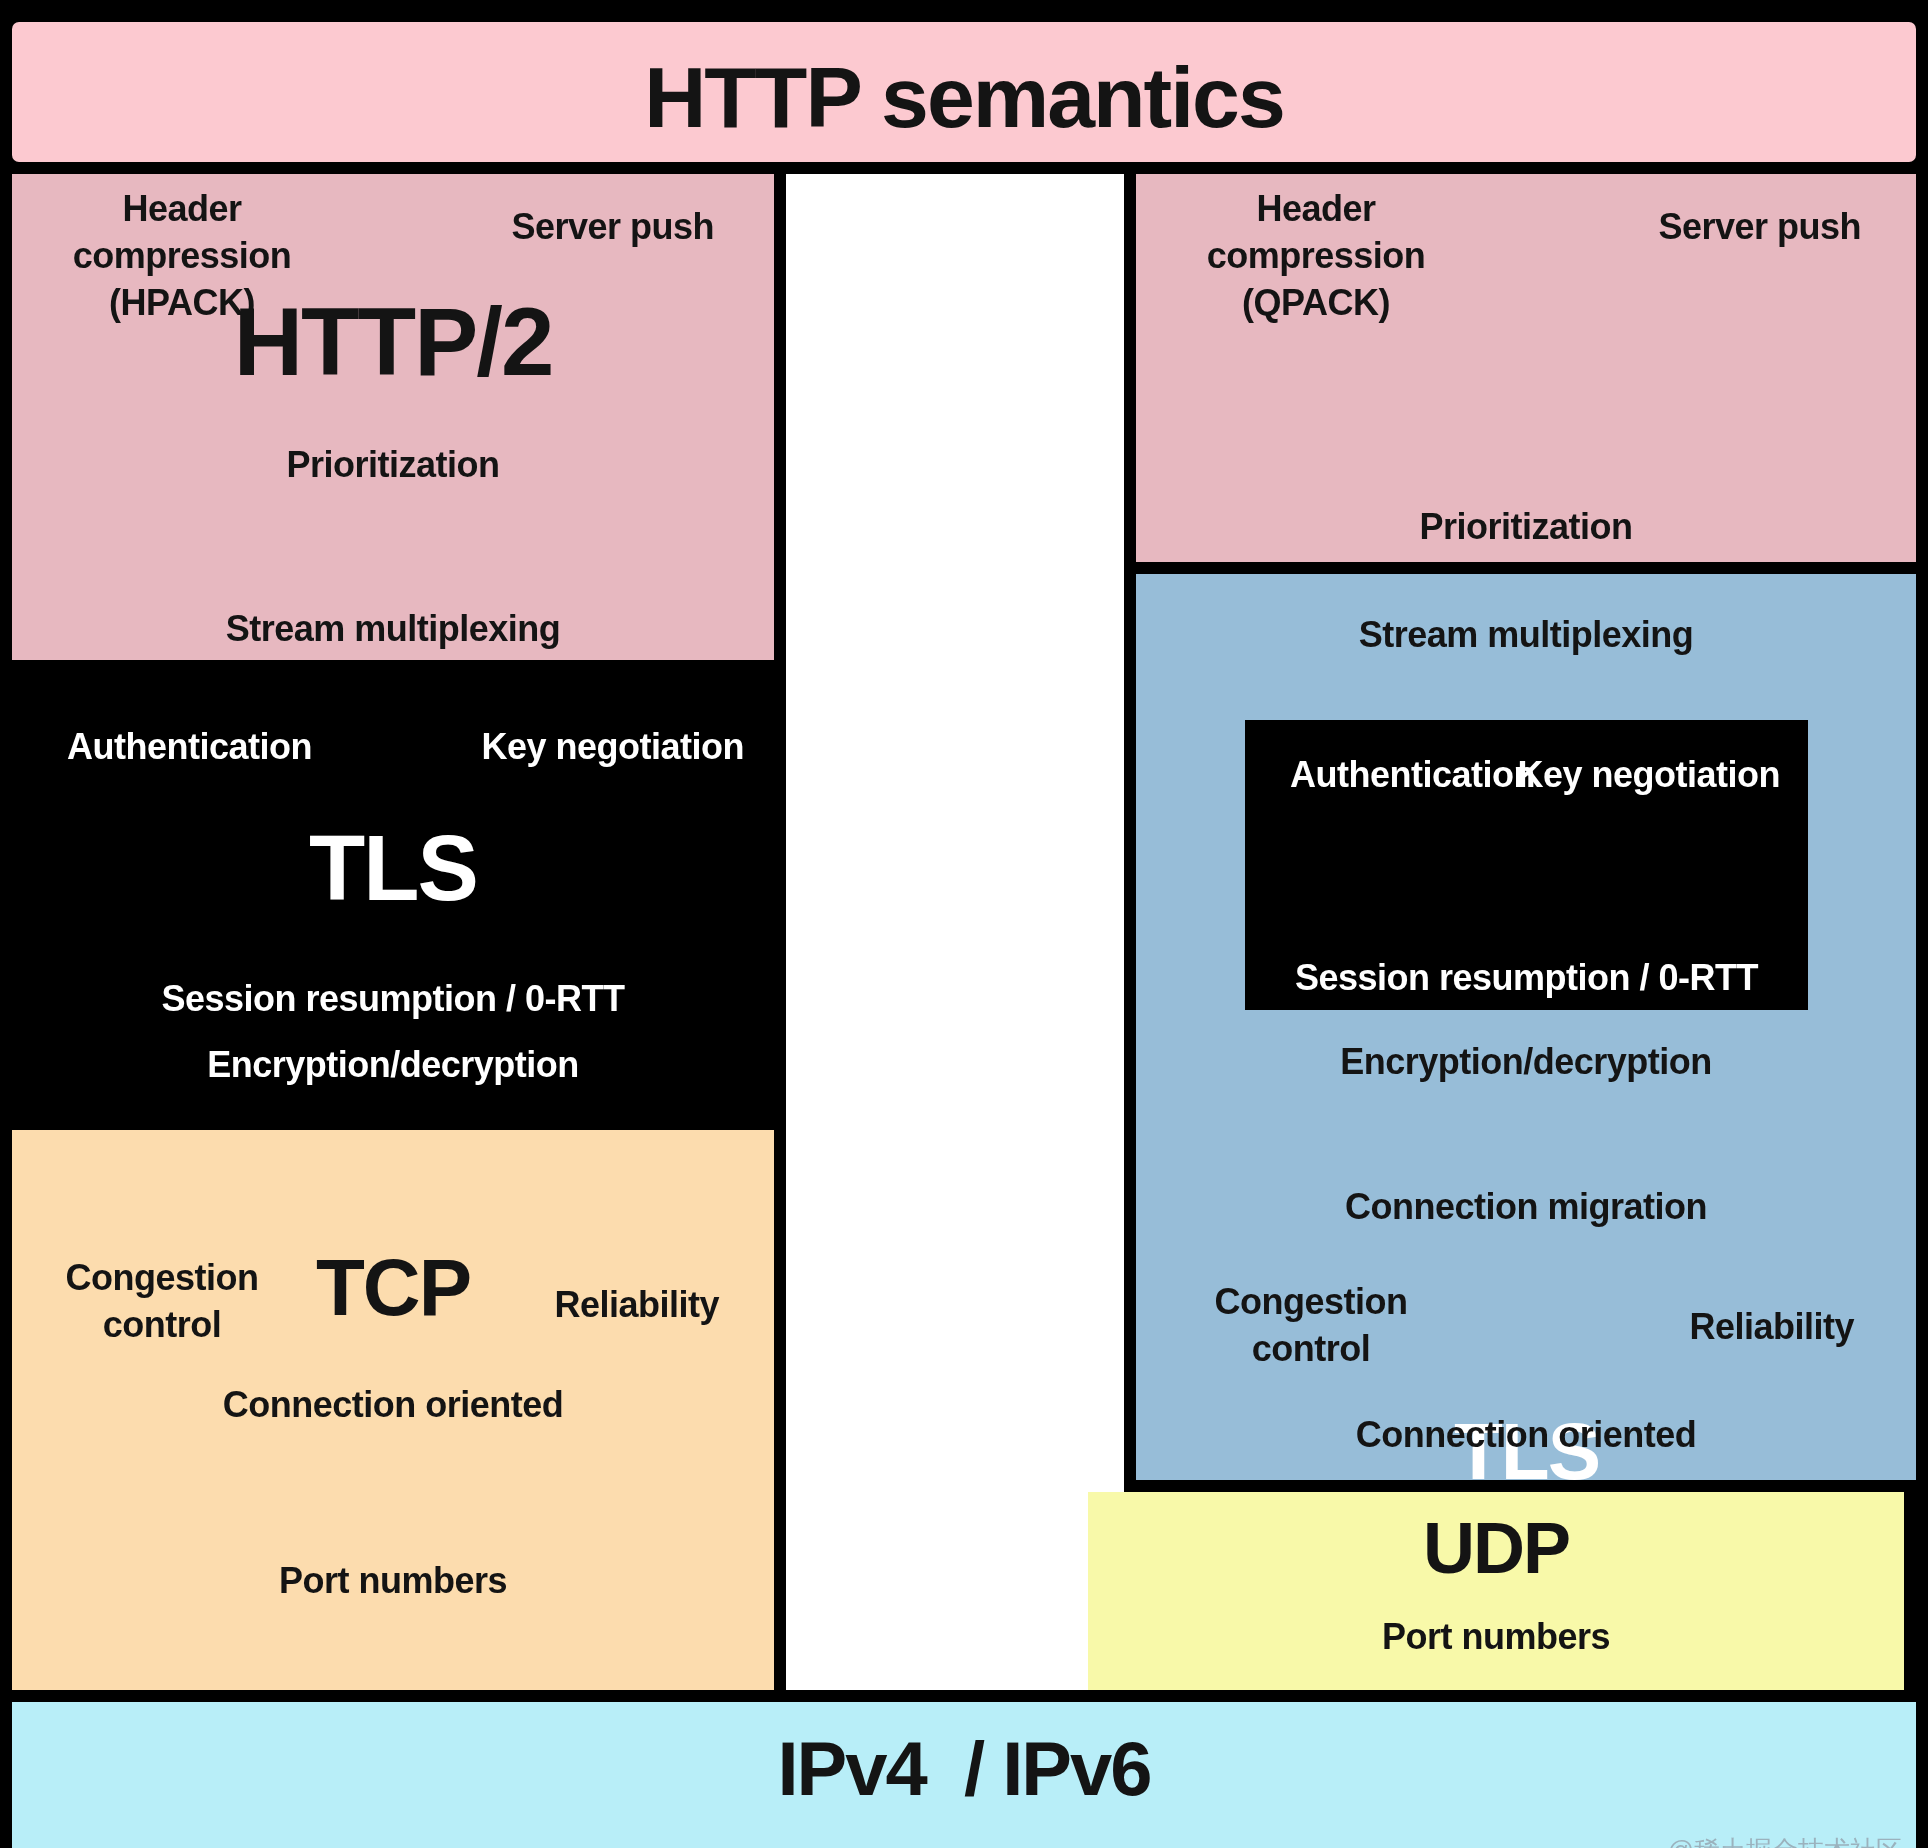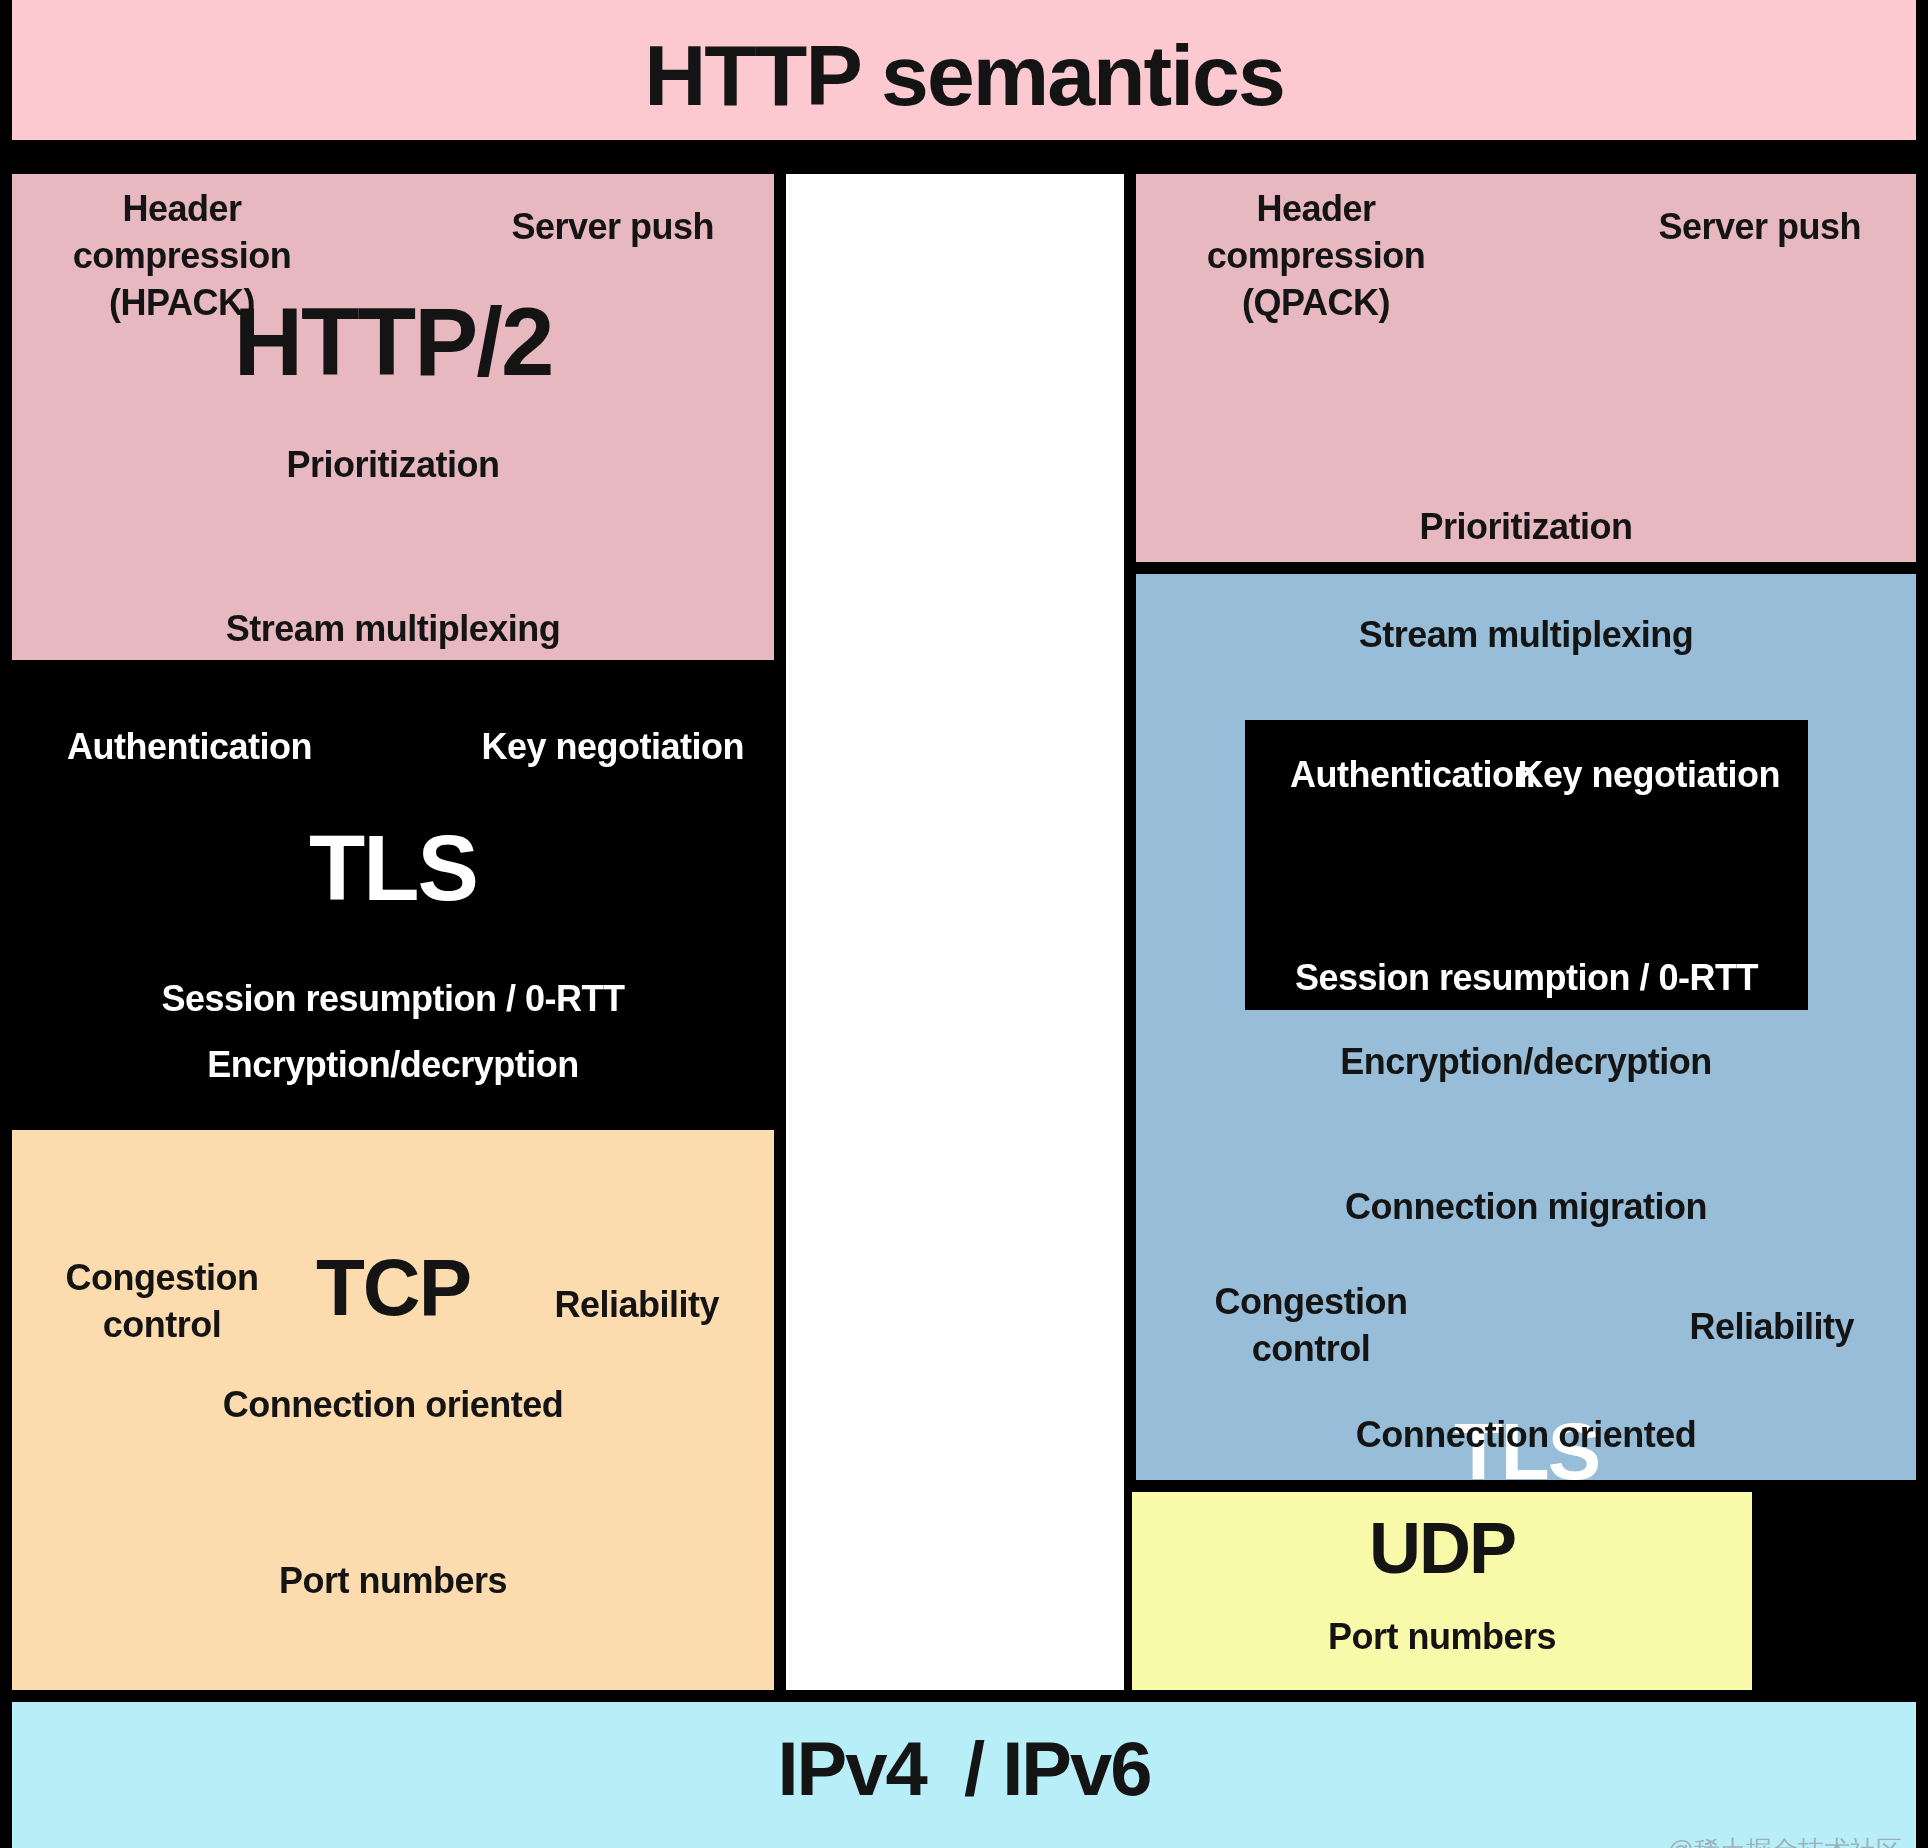--- a/index.html
+++ b/index.html
@@ -7,28 +7,28 @@
     background: #000;
     font-family: "Liberation Sans", "DejaVu Sans", sans-serif;
   }
   .canvas {
     position: relative;
     width: 1928px; height: 1848px;
     background: var(--canvas-border, #000);
     overflow: hidden;
   }
   .box { position: absolute; box-sizing: border-box; }
-  .banner   { left: 12px;   top: 0;   width: 1904px; height: 140px; background: var(--banner-pink, #fcc9d0); }
+  .banner   { left: 12px;   top: 22px;   width: 1904px; height: 140px; background: var(--banner-pink, #fcc9d0); border-radius: 7px; }
   .whitegap { left: 786px;  top: 174px;  width: 338px;  height: 1516px; background: #ffffff; }
   .http2    { left: 12px;   top: 174px;  width: 762px;  height: 486px; background: var(--protocol-pink, #e7b8c0); }
   .tlsL     { left: 12px;   top: 672px;  width: 762px;  height: 446px; background: var(--tls-black, #000000); }
   .tcp      { left: 12px;   top: 1130px; width: 762px;  height: 560px; background: var(--tcp-orange, #fcdcae); }
   .http3    { left: 1136px; top: 174px;  width: 780px;  height: 388px; background: var(--protocol-pink, #e7b8c0); }
   .quic     { left: 1136px; top: 574px;  width: 780px;  height: 906px; background: var(--quic-blue, #97bdd8); }
-  .udp      { left: 1132px; top: 1492px; width: 620px;  height: 198px; background: var(--udp-yellow, #f8f9a9); }
+  .udp      { left: 1088px; top: 1492px; width: 816px;  height: 198px; background: var(--udp-yellow, #f8f9a9); }
   .footer   { left: 12px;   top: 1702px; width: 1904px; height: 172px; background: var(--footer-cyan, #b8eef8); }
   .tlsInner { left: 109px;  top: 146px;  width: 563px;  height: 290px; background: var(--tls-black, #000000); }
 
   .t { position: absolute; color: var(--text-dark, #141414); font-weight: 700; letter-spacing: -0.5px; white-space: nowrap; }
   .light { color: var(--text-light, #ffffff); }
   .lbl   { font-size: 36px; line-height: 1.3; }
   .big   { letter-spacing: -2px; line-height: 1; }
   .ctr   { left: 0; right: 0; text-align: center; }
   .multiline { white-space: pre-line; text-align: center; line-height: 1.3; }
 

